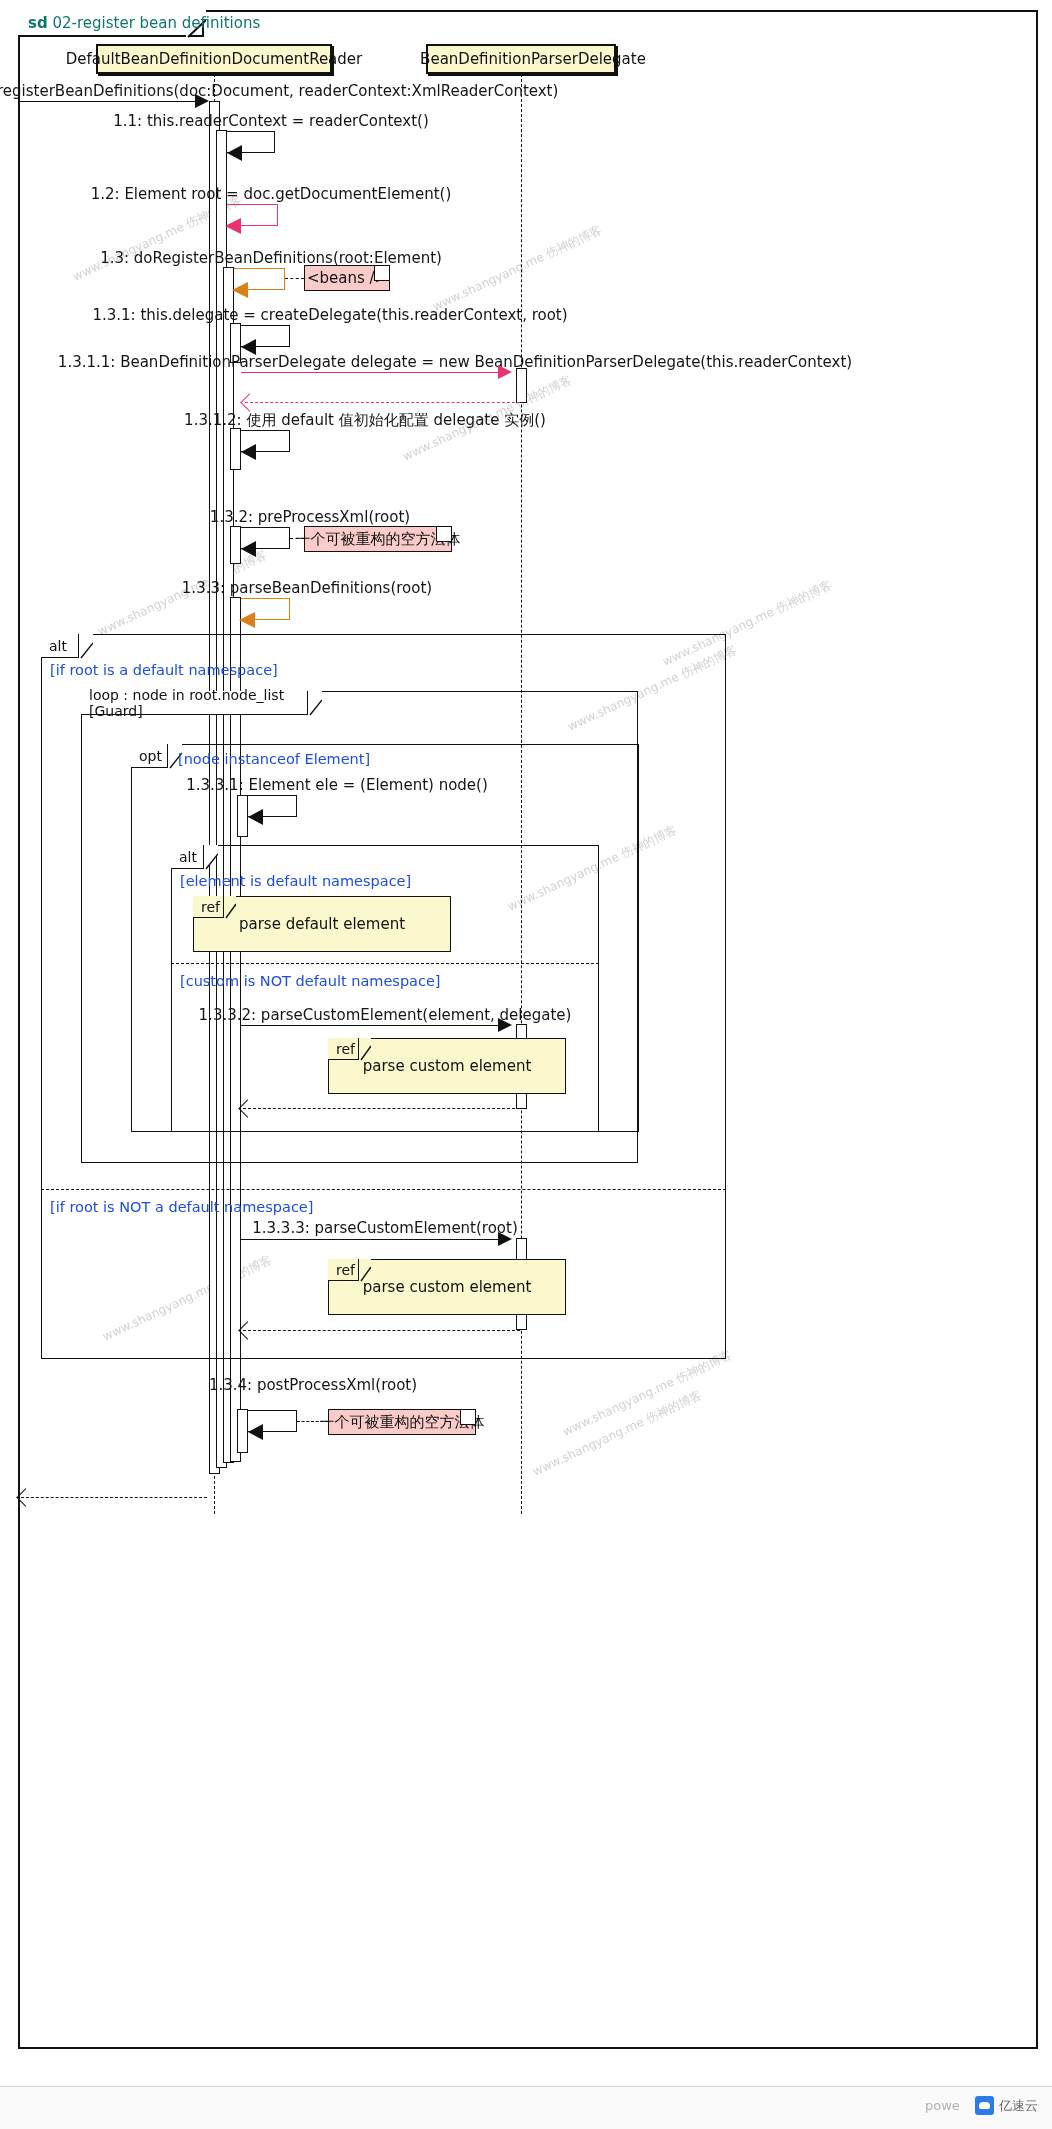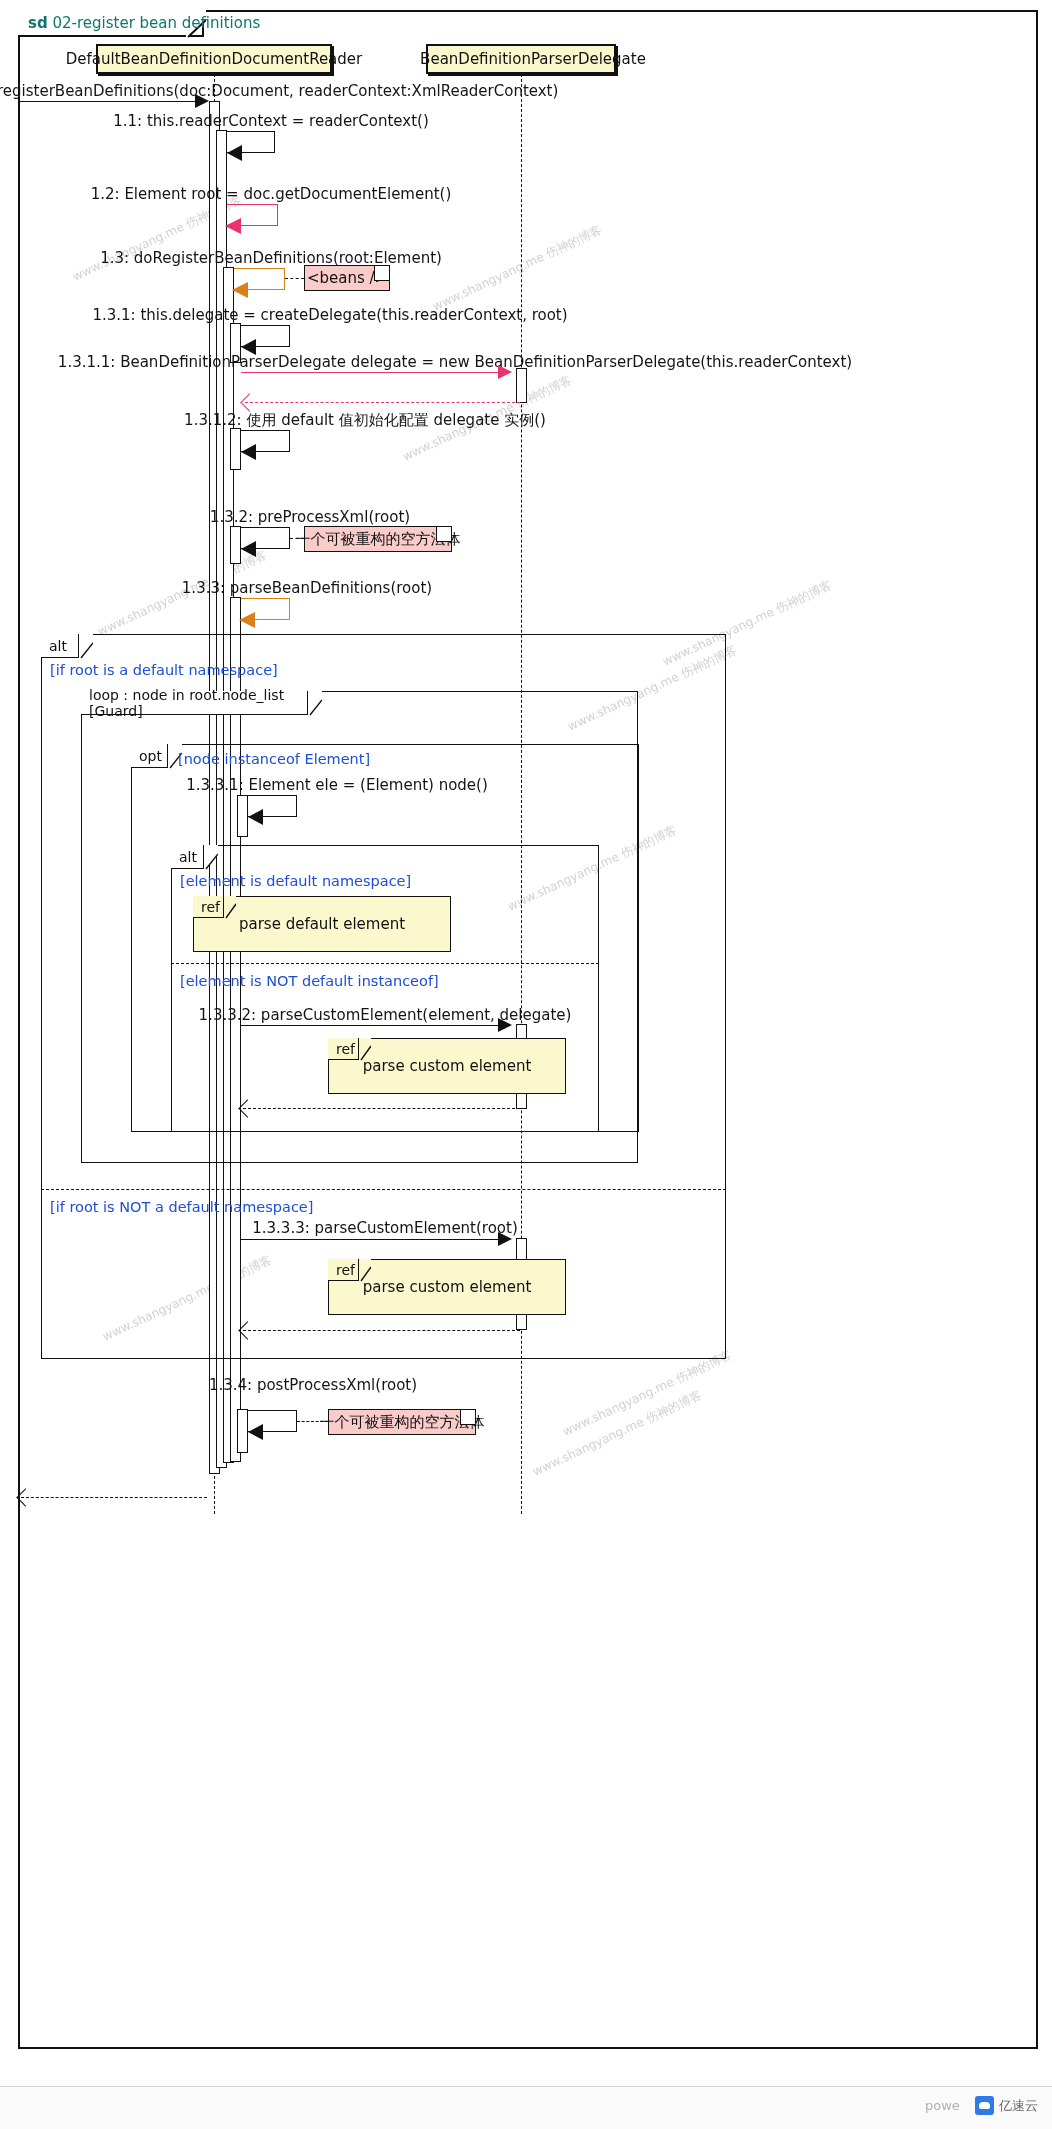--- a/index.html
+++ b/index.html
@@ -220,21 +220,21 @@
   <div class="frag" style="left:171px;top:845px;width:428px;height:287px;"></div>
   <div class="frag-tab" style="left:171px;top:845px;width:33px;">
     <span>alt</span>
   </div>
   <svg class="abs" style="left:204px;top:845px;" width="14" height="25" viewBox="0 0 14 25">
     <polygon points="0,0 14,0 14,9 2,24 0,24" fill="#fff" stroke="none"></polygon>
     <polyline points="14,9 2,24" fill="none" stroke="#111" stroke-width="1.4"></polyline>
   </svg>
   <div class="frag-guard" style="left:180px;top:873px;">[element is default namespace]</div>
   <div class="frag-div" style="left:171px;top:963px;width:428px;"></div>
-  <div class="frag-guard" style="left:180px;top:973px;">[element is NOT default instanceof]</div>
+  <div class="frag-guard" style="left:180px;top:973px;">[custom is NOT default namespace]</div>
 
   <div class="refbox" style="left:193px;top:896px;width:258px;height:56px;">
     <span>parse default element</span>
   </div>
   <div class="reftab" style="left:193px;top:896px;width:31px;">
     <span>ref</span>
   </div>
   <svg class="abs" style="left:224px;top:896px;" width="12" height="23" viewBox="0 0 12 23">
     <polygon points="0,0 12,0 12,8 2,22 0,22" fill="#fbf8cd" stroke="none"></polygon>
     <polyline points="12,8 2,22" fill="none" stroke="#111" stroke-width="1.4"></polyline>

